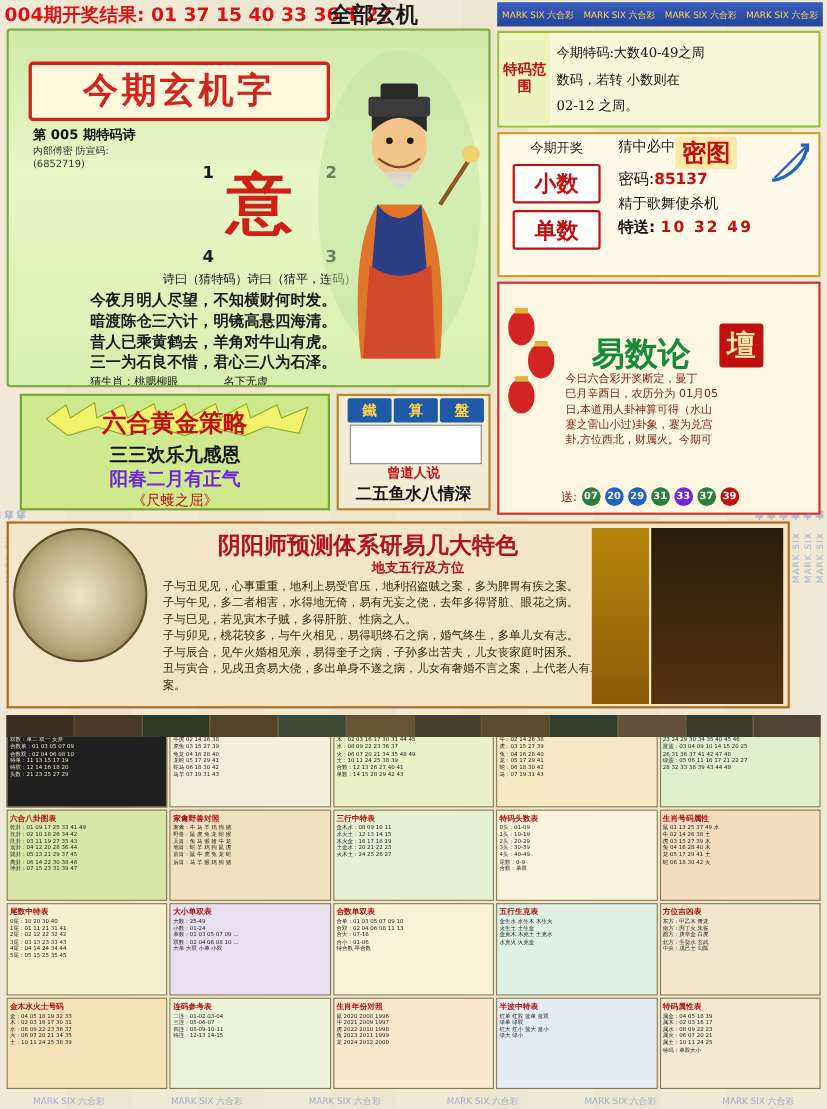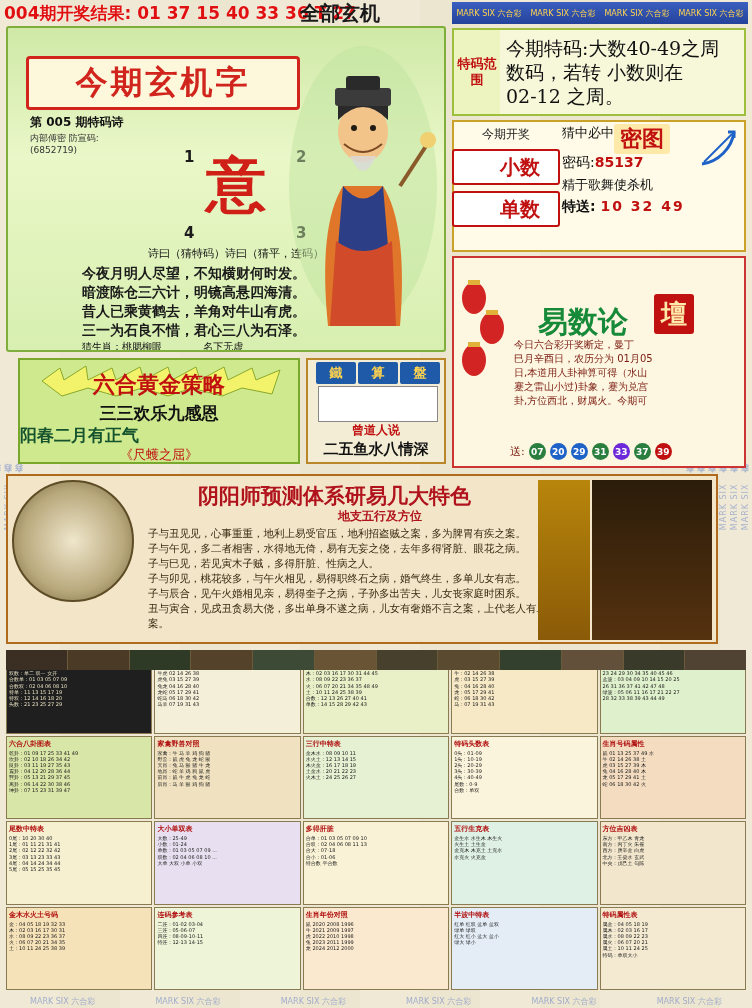--- a/index.html
+++ b/index.html
@@ -57,31 +57,31 @@
   .xj-poem{position:absolute;left:74px;top:236px;font-size:14px;color:#1a1a1a;line-height:19px;
      font-family:"DejaVu Serif","Liberation Serif",serif;font-weight:bold;}
   .xj-guess{position:absolute;left:74px;top:312px;font-size:10px;color:#111;}
   .xj-person{position:absolute;right:6px;top:8px;width:150px;height:300px;}
 
   
   .p-tema{left:452px;top:28px;width:294px;height:88px;background:#f6f8d9;
      border:2px solid #9cbf3c;display:flex;}
   .tema-label{width:46px;background:#eef4c0;display:flex;align-items:center;justify-content:center;
      font-size:13px;color:#c01010;font-weight:bold;line-height:16px;text-align:center;}
-  .tema-body{flex:1;padding:6px 22px 0 6px;font-size:19px;color:#111;line-height:24px;
+  .tema-body{flex:1;padding:6px 22px 0 6px;font-size:12px;color:#111;line-height:24px;
      font-family:"DejaVu Serif","Liberation Serif",serif;}
 
   
   .p-kj{left:452px;top:120px;width:294px;height:132px;background:#fffbe8;border:2px solid #c9a227;}
   .kj-left{position:absolute;left:0;top:0;width:104px;height:128px;
      display:flex;flex-direction:column;align-items:center;}
   .kj-title{font-size:12px;color:#1a1a1a;margin-top:4px;}
   .kj-box{width:76px;height:32px;border:2px solid #c01010;border-radius:3px;margin-top:6px;
      background:#fff;display:flex;align-items:center;justify-content:center;
-     font-size:20px;color:#c01010;font-weight:bold;padding-left:28px;}
+     font-size:20px;color:#c01010;font-weight:bold;}
   .kj-right{position:absolute;left:108px;top:2px;right:2px;bottom:2px;}
   .kj-r1{font-size:13px;color:#111;}
   .kj-mitu{position:absolute;left:52px;top:0;font-size:22px;font-weight:bold;color:#c01010;
      background:#ffe9a8;padding:0 6px;border-radius:3px;}
   .kj-code{position:absolute;left:0;top:30px;font-size:14px;color:#111;}
   .kj-code b{color:#c01010;}
   .kj-line{position:absolute;left:0;top:52px;font-size:13px;color:#111;}
   .kj-special{position:absolute;left:0;top:74px;font-size:14px;color:#111;font-weight:bold;}
   .kj-special b{color:#c01010;letter-spacing:2px;}
   .kj-bow{position:absolute;right:4px;top:4px;width:40px;height:40px;}
@@ -99,21 +99,21 @@
   .ball{width:17px;height:17px;border-radius:50%;display:flex;align-items:center;justify-content:center;
      font-size:9px;color:#fff;font-weight:bold;}
   .ys-lantern{position:absolute;left:6px;top:10px;width:46px;height:120px;}
 
   
   .p-celue{left:18px;top:358px;width:282px;height:106px;background:#cfe98f;border:2px solid #7aa82c;}
   .cl-star{position:absolute;left:22px;top:4px;width:240px;height:34px;}
   .cl-t{position:absolute;left:0;right:0;top:10px;text-align:center;font-size:22px;font-weight:bold;
      color:#c01010;font-family:"DejaVu Serif","Liberation Serif",serif;}
   .cl-l1{position:absolute;left:0;right:0;top:42px;text-align:center;font-size:17px;color:#111;font-weight:bold;}
-  .cl-l2{position:absolute;left:0;right:0;top:64px;font-size:17px;color:#14532d;font-weight:bold;}
+  .cl-l2{position:absolute;left:0;right:0;top:64px;text-align:center;font-size:17px;color:#6d28d9;font-weight:bold;}
   .cl-l3{position:absolute;left:0;right:0;top:86px;text-align:center;font-size:13px;color:#c01010;}
 
   
   .p-tie{left:306px;top:358px;width:140px;height:106px;background:#f3edd6;border:2px solid #b9862a;}
   .tie-head{position:absolute;left:8px;top:2px;display:flex;gap:2px;}
   .tie-h{width:40px;height:22px;background:#1e5aa8;color:#ffd34d;font-size:13px;font-weight:bold;
      display:flex;align-items:center;justify-content:center;border-radius:2px;}
   .tie-grid{position:absolute;left:10px;top:26px;width:118px;height:34px;background:#fff;
      border:1px solid #888;}
   .tie-say{position:absolute;left:0;right:0;top:62px;text-align:center;font-size:12px;color:#c01010;font-weight:bold;}
@@ -423,21 +423,21 @@
     </div>
     <div class="cell" style="background:#e8e0f0">
       <span class="ct">大小单双表</span>
       <span class="cl">大数：25-49</span>
       <span class="cl">小数：01-24</span>
       <span class="cl">单数：01 03 05 07 09 ...</span>
       <span class="cl">双数：02 04 06 08 10 ...</span>
       <span class="cl">大单 大双 小单 小双</span>
     </div>
     <div class="cell" style="background:#f9f2d6">
-      <span class="ct">多得肝脏</span>
+      <span class="ct">合数单双表</span>
       <span class="cl">合单：01 03 05 07 09 10</span>
       <span class="cl">合双：02 04 06 08 11 13</span>
       <span class="cl">合大：07-18</span>
       <span class="cl">合小：01-06</span>
       <span class="cl">特合数 平合数</span>
     </div>
     <div class="cell" style="background:#dff0e4">
       <span class="ct">五行生克表</span>
       <span class="cl">金生水 水生木 木生火</span>
       <span class="cl">火生土 土生金</span>

